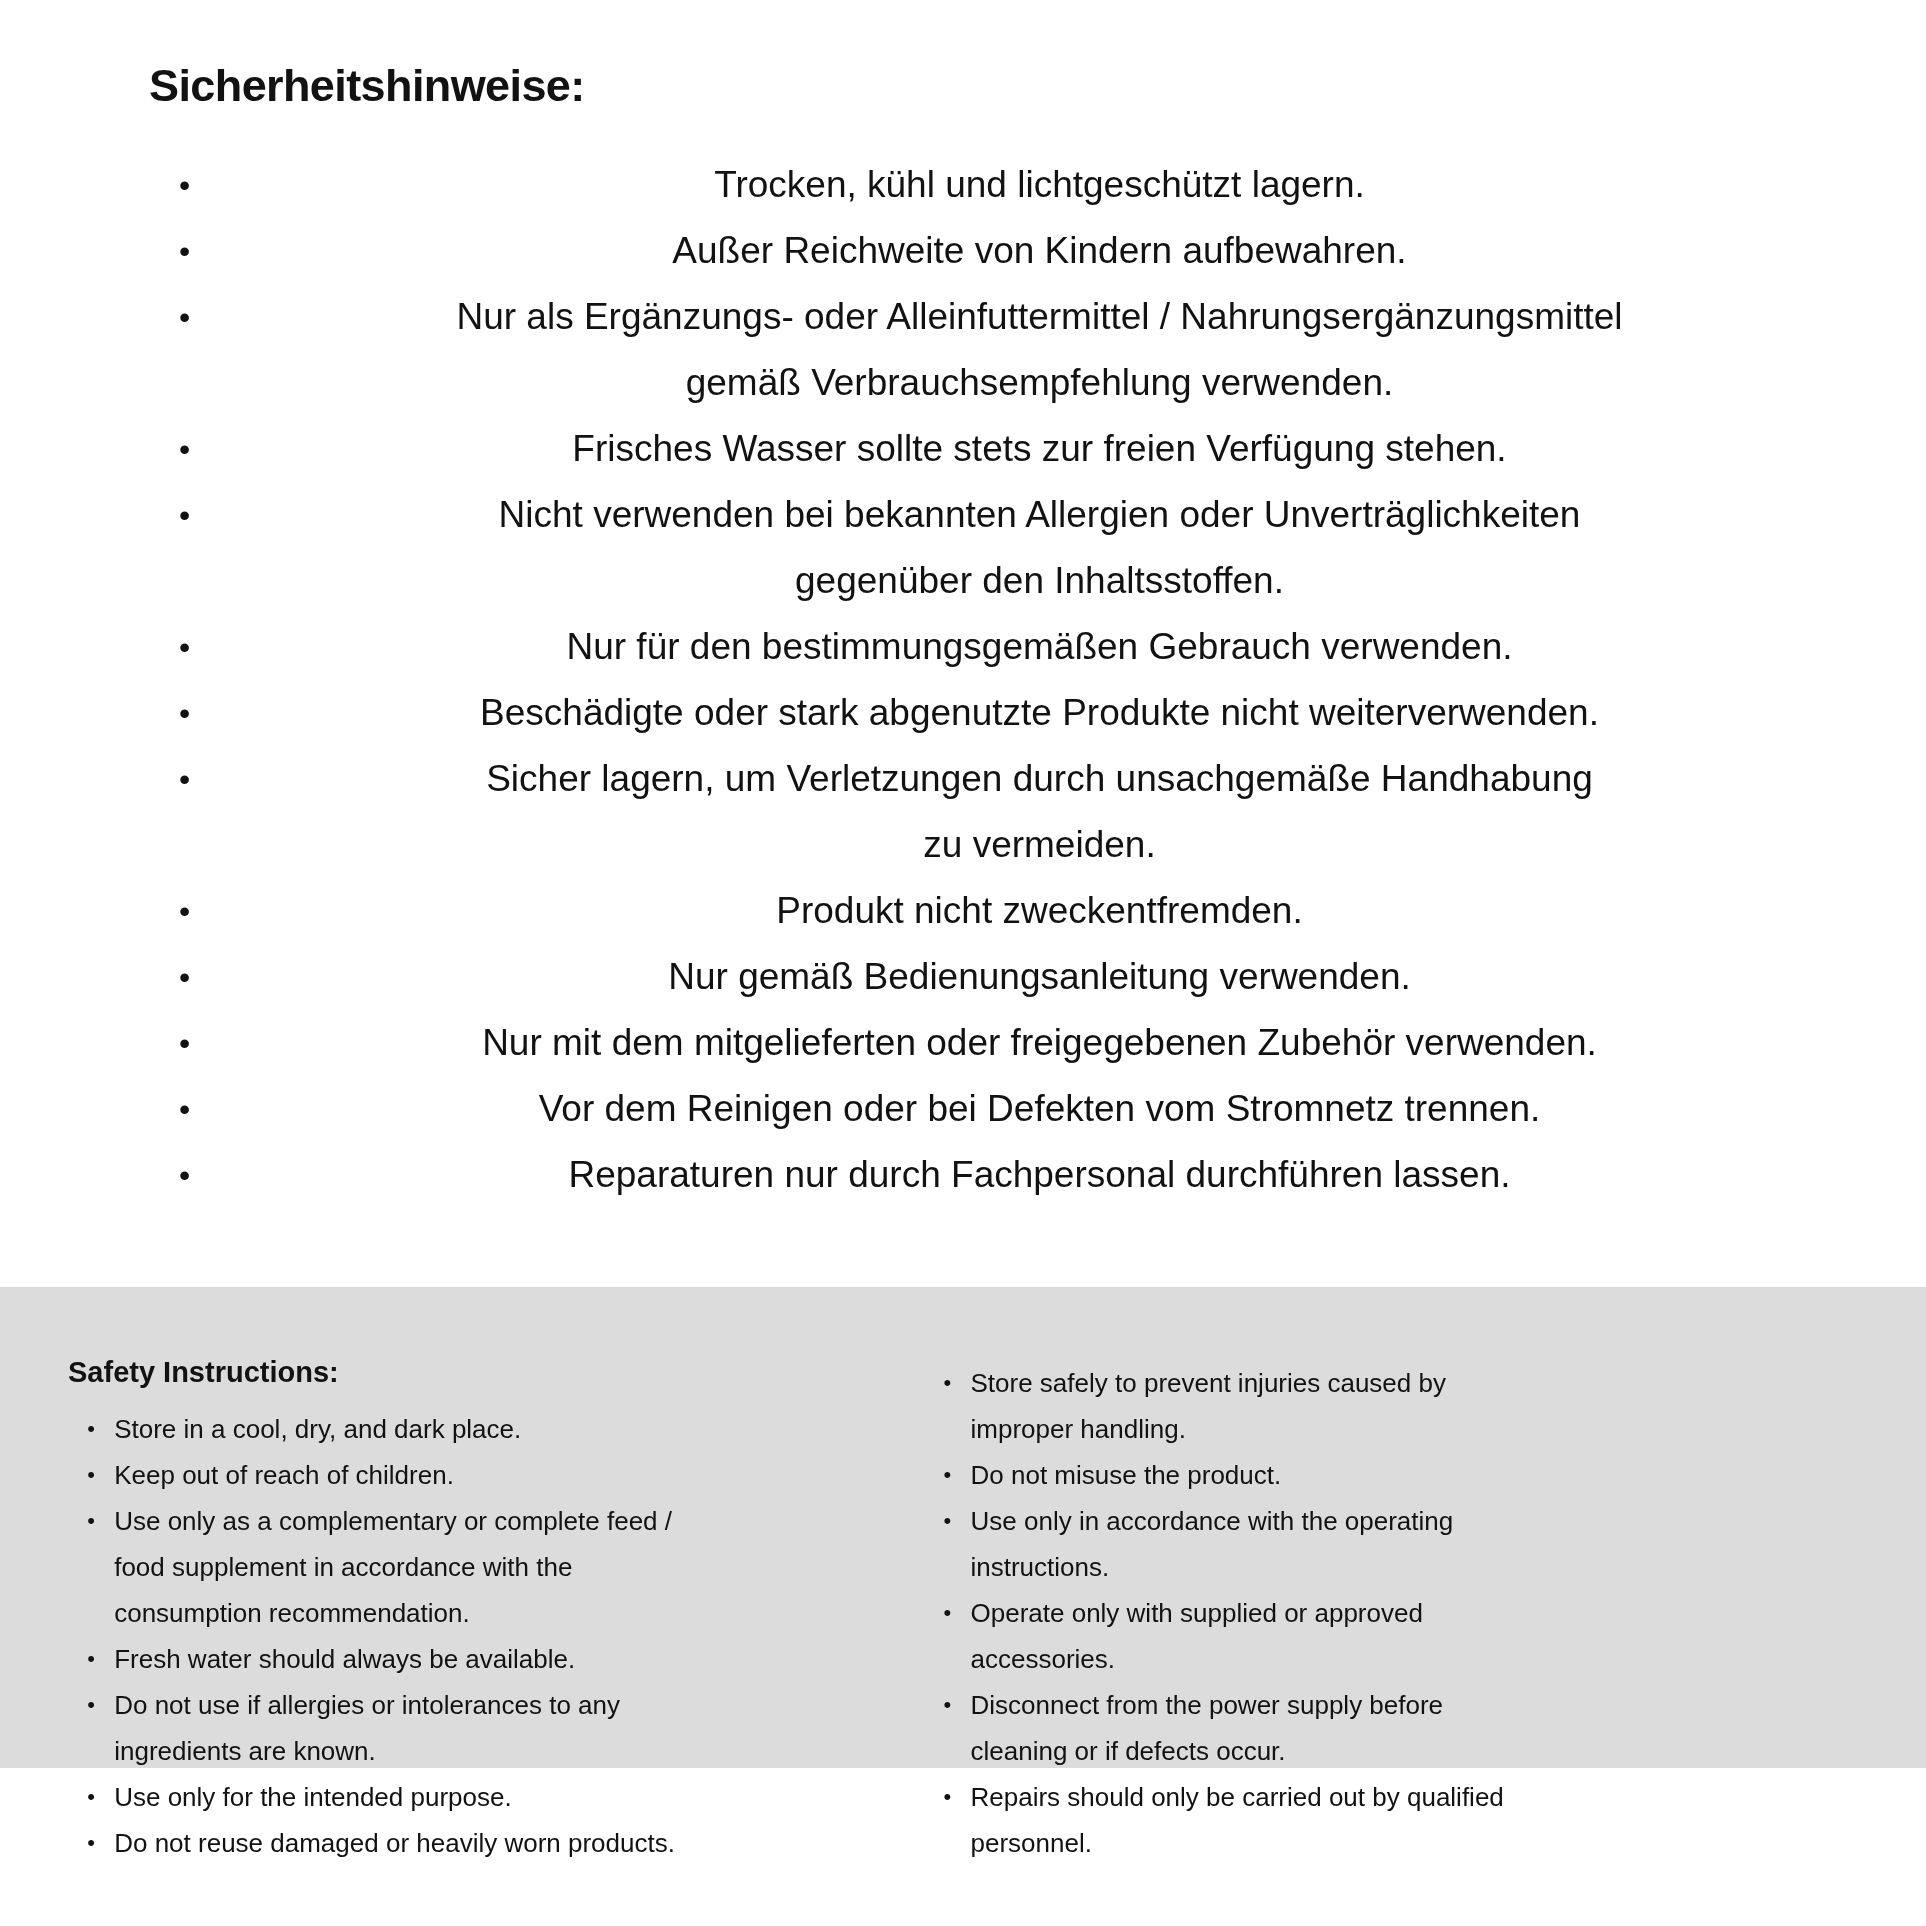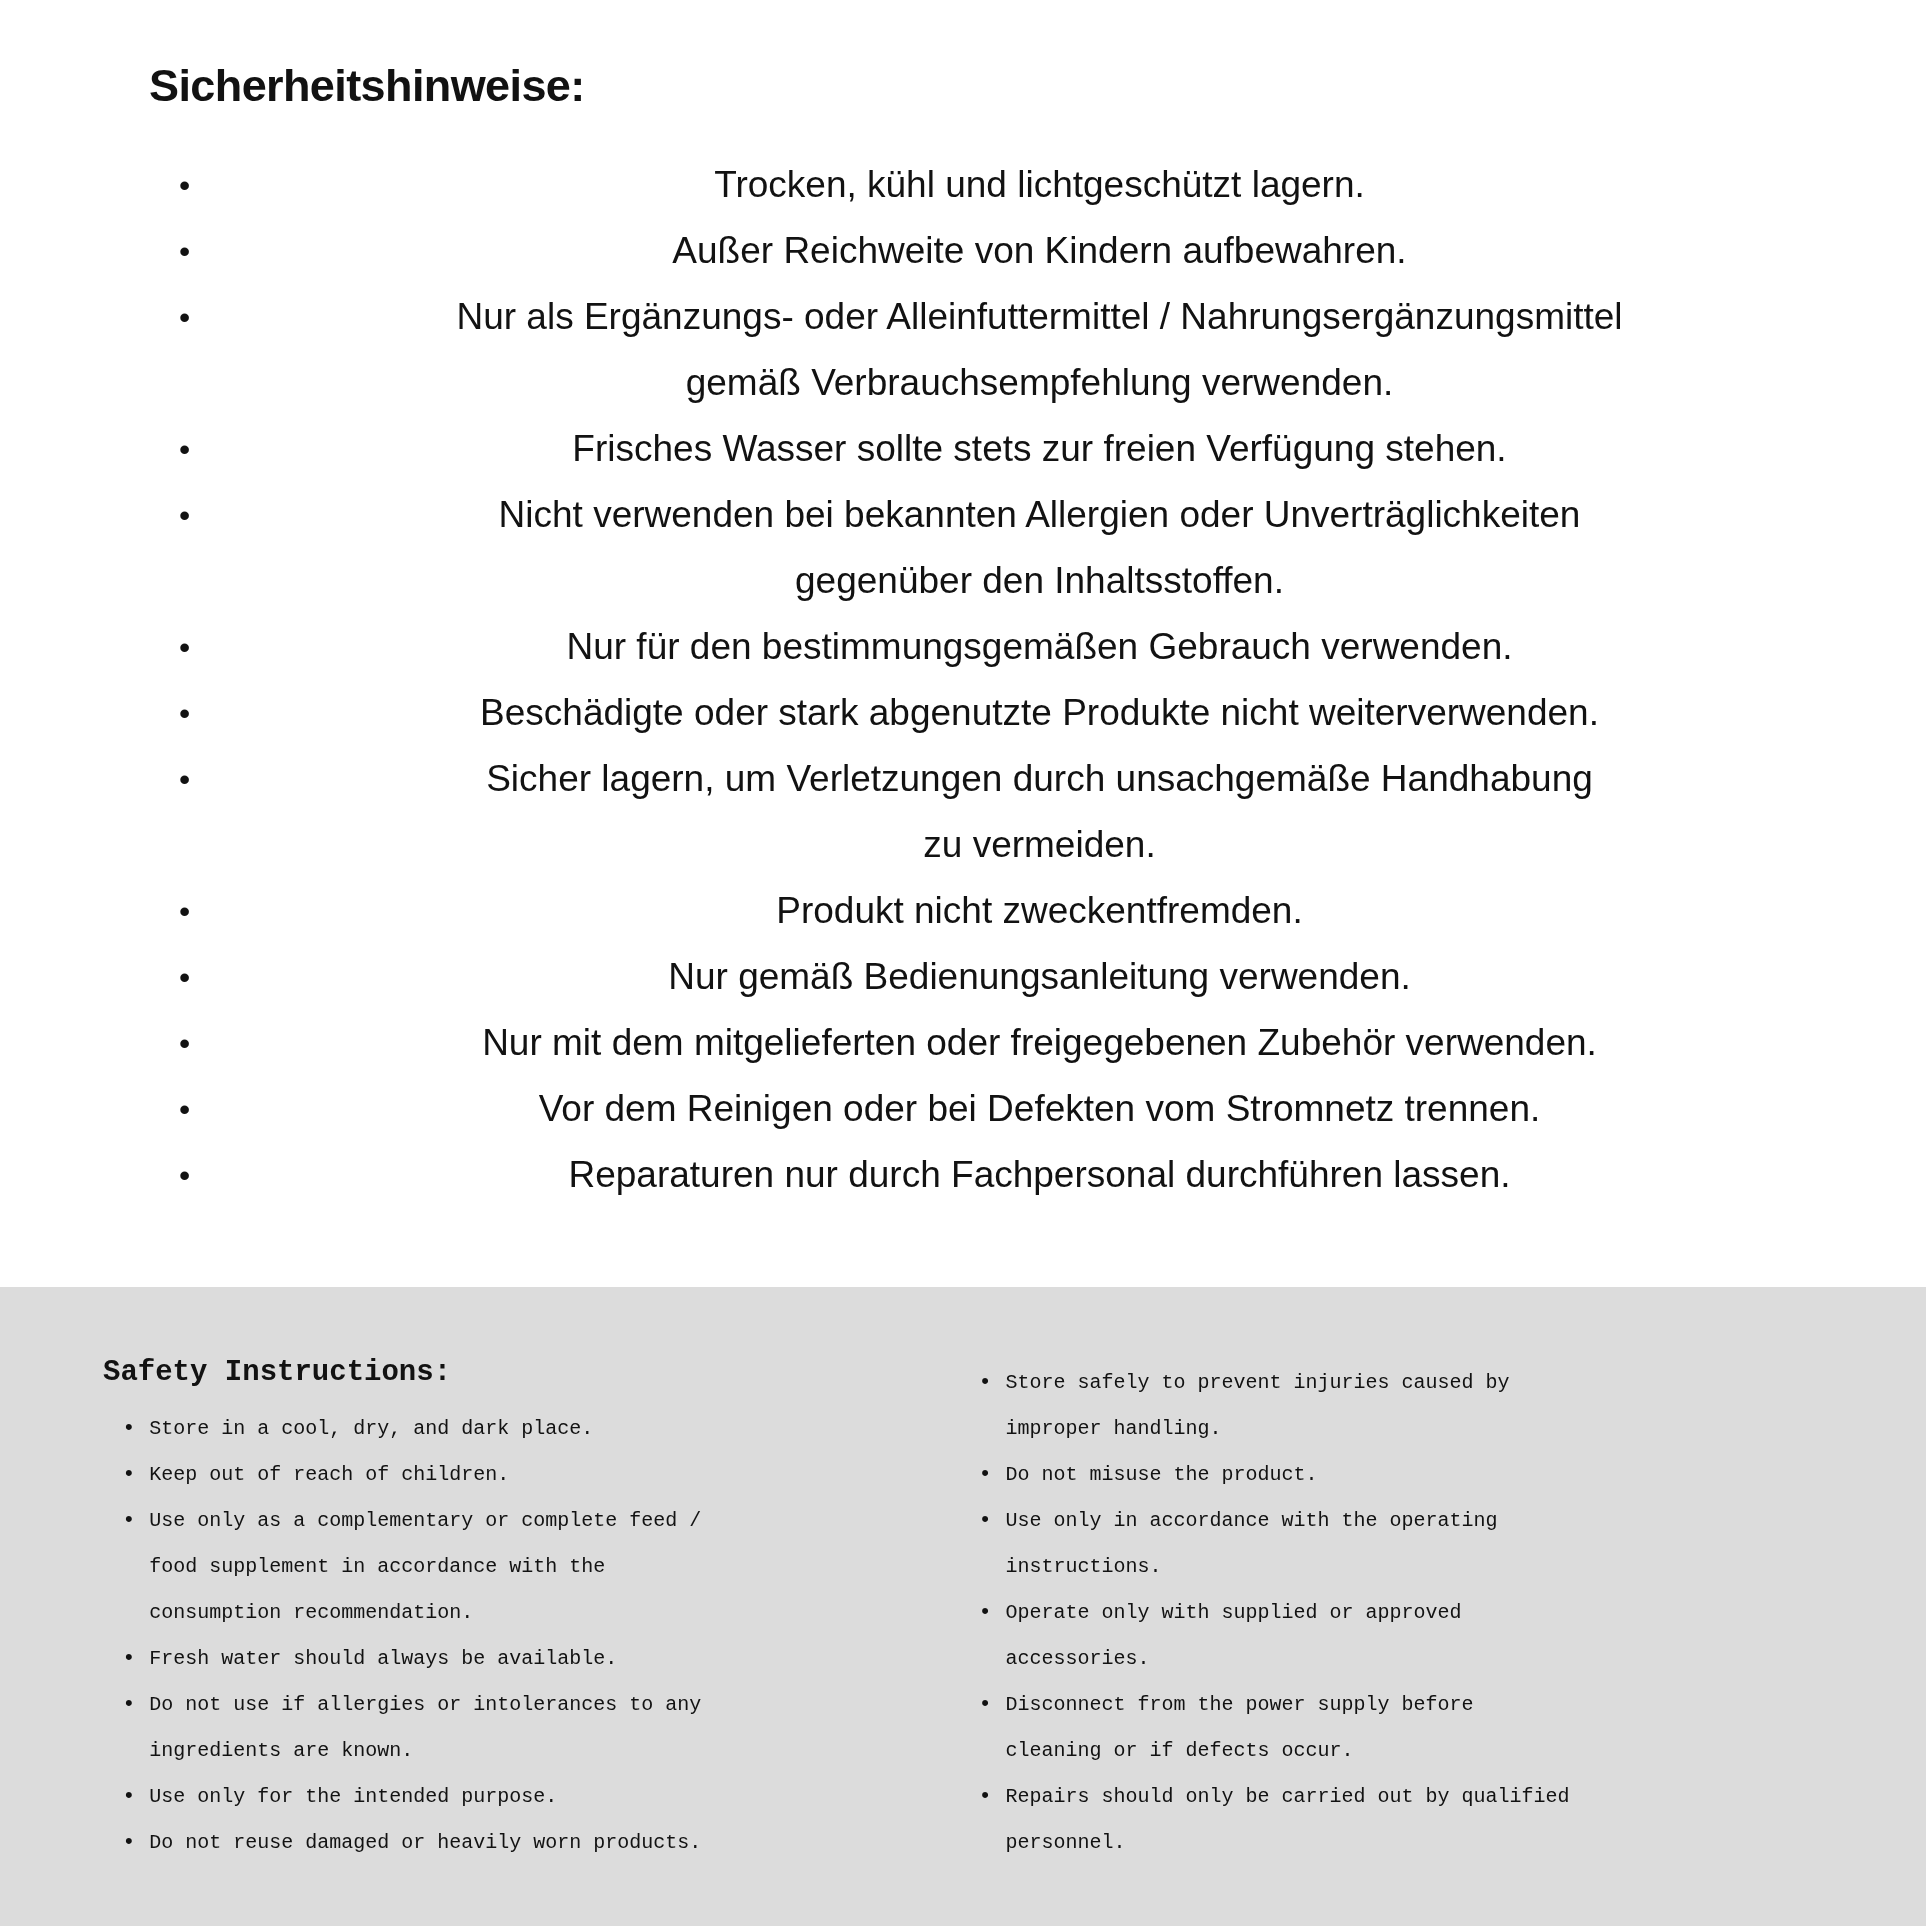--- a/index.html
+++ b/index.html
@@ -51,45 +51,44 @@
     top: 0;
     font-size: 32px;
   }
 
   
   .en-section {
     position: absolute;
     left: 0;
     top: 1287px;
     width: 1926px;
-    height: 639px;
+    height: 481px;
     background: var(--section-bg, #dcdcdc);
     box-sizing: border-box;
-    padding: 69px 51px 0 103px;
+    padding: 69px 51px 0 68px;
     display: flex;
-    font-family: Liberation Mono, monospace;
   }
   .en-col-left { width: 873px; flex: none; }
   .en-col-right { flex: 1; }
   .en-title {
     font-size: 29px;
     font-weight: 700;
     margin: 0;
     color: var(--text-color, #121212);
   }
   .en-list {
     list-style: none;
     margin: 16.7px 0 0 16.7px;
     padding: 0;
   }
   .en-col-right .en-list { margin-top: 3.9px; margin-left: 0; }
   .en-list li {
     position: relative;
     padding-left: 29.5px;
-    font-size: 20px;
+    font-size: 26px;
     line-height: 46px;
     white-space: pre-line;
     color: var(--text-color, #121212);
   }
   .en-list li::before {
     content: "\2022";
     position: absolute;
     left: 2.6px;
     top: 0.6px;
     font-size: 22px;

